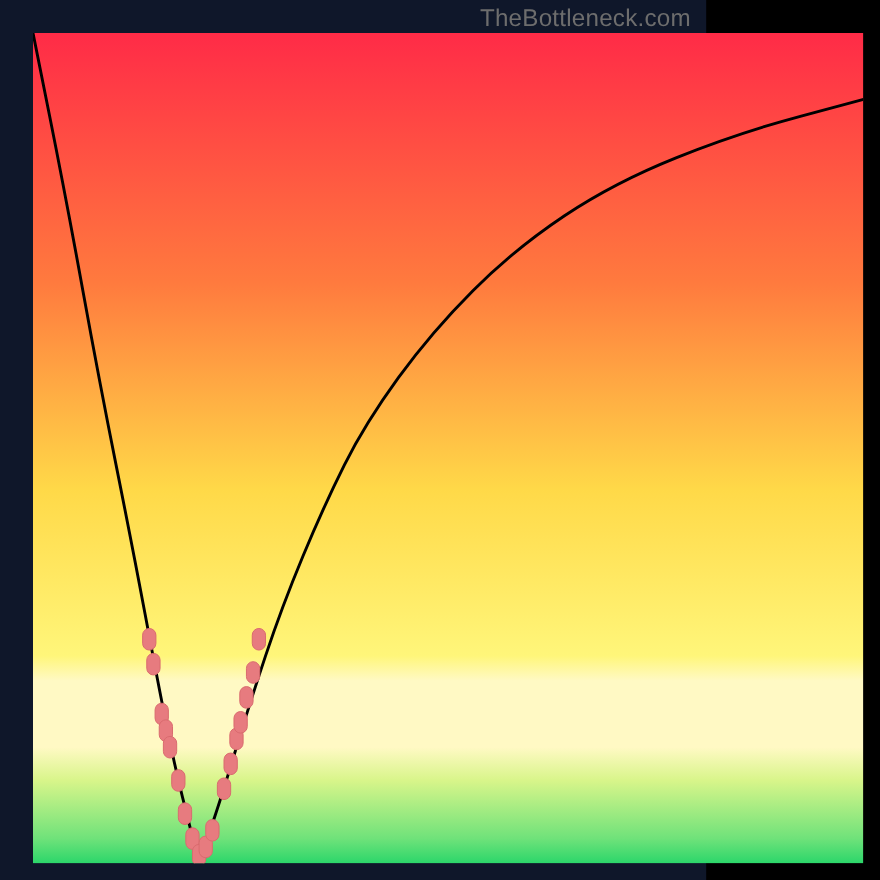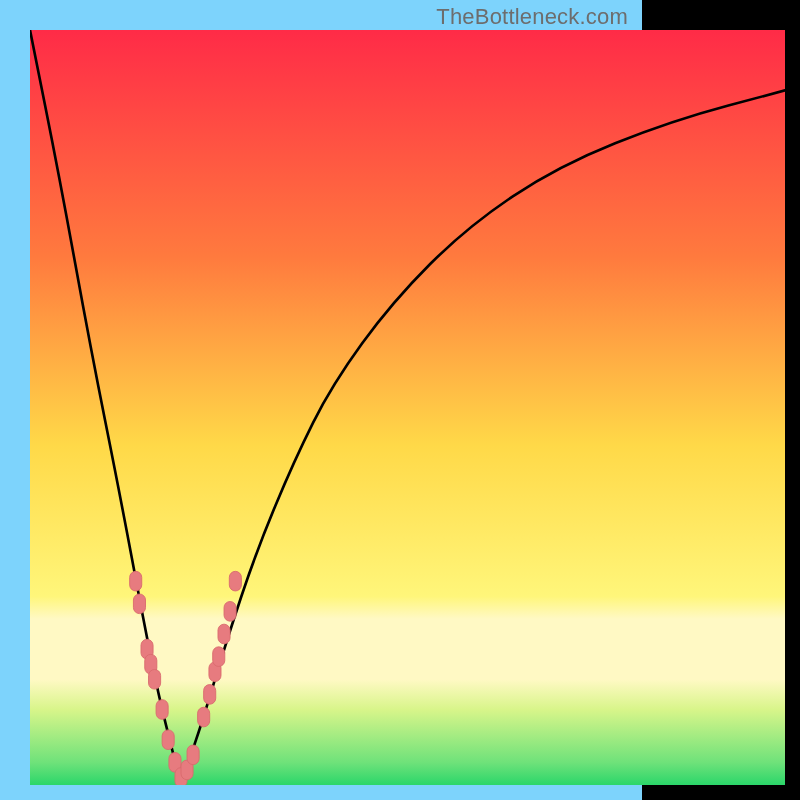--- a/index.html
+++ b/index.html
@@ -8,21 +8,21 @@
     width: 800px;
     height: 800px;
     overflow: hidden;
     background: #000;
     font-family: Arial, Helvetica, sans-serif;
   }
   .frame {
     position: relative;
     width: 642px;
     height: 800px;
-    background: #7dd3fc;
+    background: #0f172a;
   }
   .plot-area {
     position: absolute;
     left: 30px;
     top: 30px;
     width: 755px;
     height: 755px;
     overflow: hidden;
   }
   .gradient {

